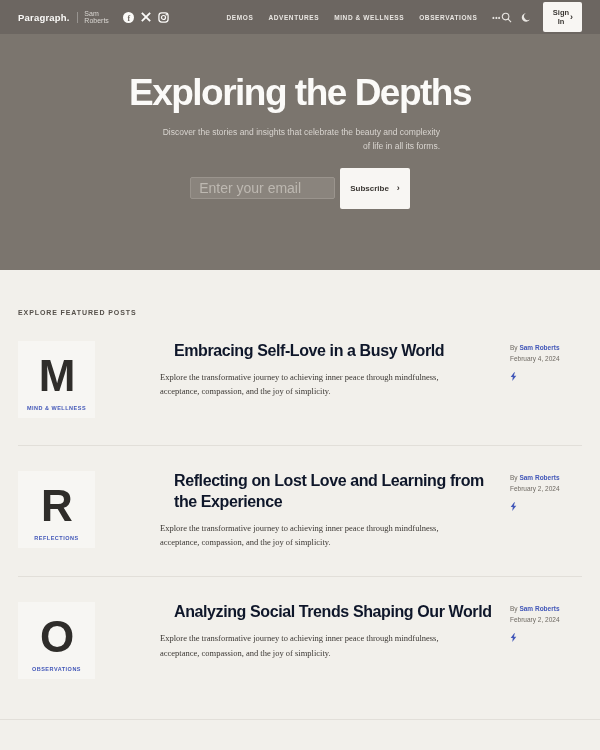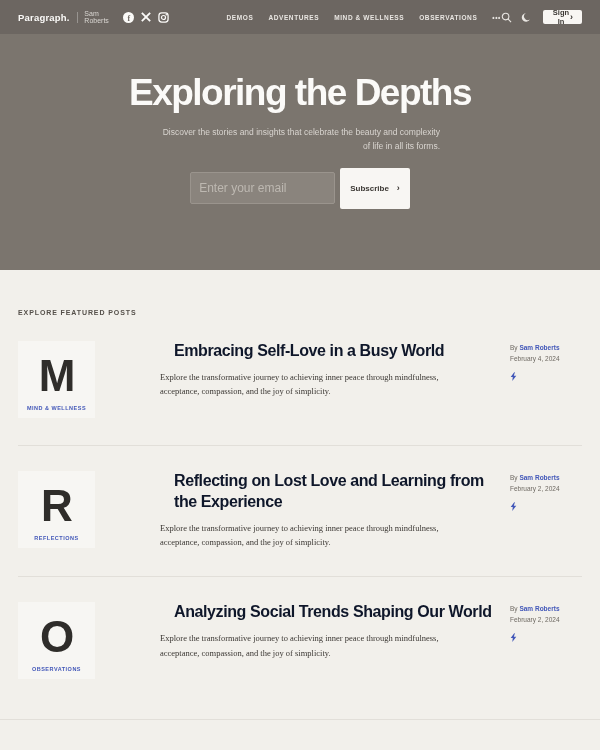--- a/index.html
+++ b/index.html
@@ -26,21 +26,21 @@
   .social svg { display:block; }
   nav { display:flex; align-items:center; gap:15px; margin-left:58px; }
   nav a {
     color:#e9e6e2; font-size:6.5px; font-weight:bold; letter-spacing:.6px;
     text-decoration:none; cursor:pointer; white-space:nowrap;
   }
   .header-actions { margin-left:auto; display:flex; align-items:center; gap:9px; }
   .icon-btn { background:none; border:none; cursor:pointer; display:flex; align-items:center; }
   .signin-btn {
     background:#f8f6f3; color:#3b3733; border:none; border-radius:2px;
-    height:14px; padding:0 9px; font-size:7.5px; font-weight:bold;
+    height:30px; padding:0 9px; font-size:7.5px; font-weight:bold;
     display:flex; align-items:center; gap:0; cursor:pointer; margin-left:2px;
     font-family:"Liberation Sans", sans-serif;
   }
   .chev { font-size:9px; font-weight:bold; line-height:1; }
 
   
   .hero {
     height:236px; background:#7b756e;
     display:flex; flex-direction:column; align-items:center;
     padding-top:38px; text-align:center;
@@ -48,23 +48,23 @@
   .hero h1 {
     color:#fbfaf8; font-size:37px; font-weight:bold;
     letter-spacing:-1.5px; line-height:1.12;
   }
   .hero-sub {
     margin-top:13px; max-width:280px;
     color:#d9d5d0; font-size:8.5px; line-height:1.55;text-align:right;
   }
   .sub-form { margin-top:15px; display:flex; align-items:center; gap:5px; }
   .email-input {
-    width:145px; height:32px;
+    width:145px; height:22px;
     background:#8a847d; border:1px solid #9a948d; border-radius:2px;
-    padding:0 8px; font-size:12px; color:#f1efeb;
+    padding:0 8px; font-size:14px; color:#f1efeb;
     font-family:"Liberation Sans", sans-serif;
   }
   .email-input::placeholder { color:#bdb8b1; }
   .subscribe-btn {
     background:#f8f6f3; color:#3b3733; border:none; border-radius:2px;
     height:41px; padding:0 10px; font-size:8px; font-weight:bold;
     display:flex; align-items:center; gap:8px; cursor:pointer;
     font-family:"Liberation Sans", sans-serif;
   }
 

